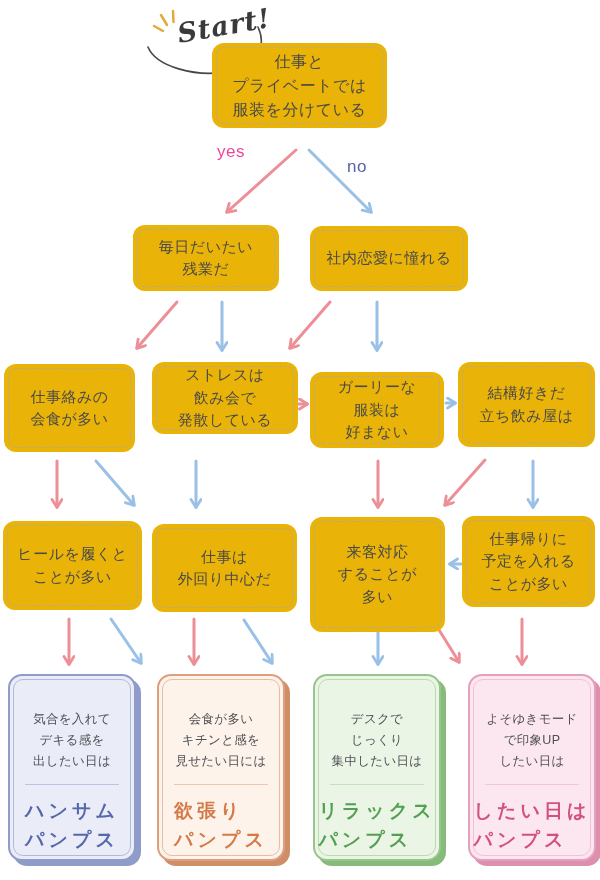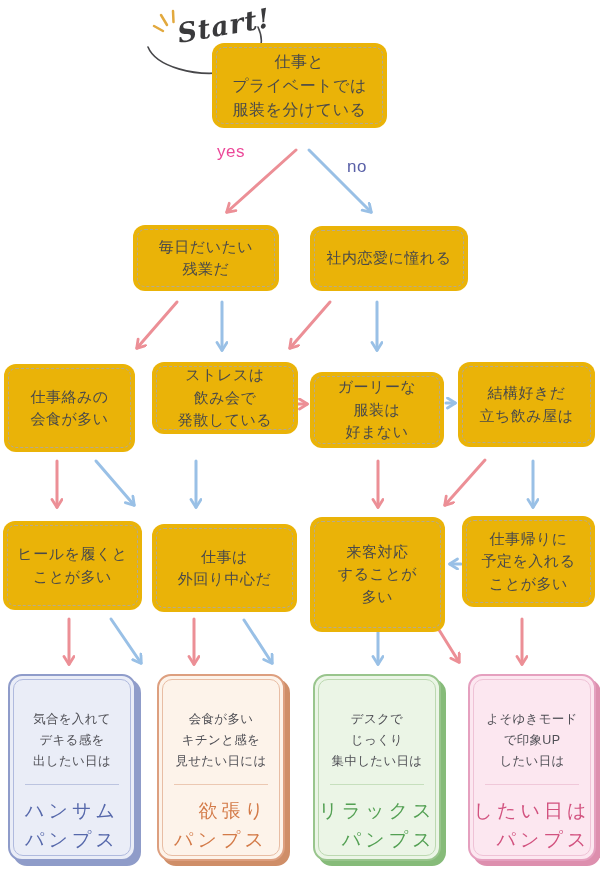--- a/index.html
+++ b/index.html
@@ -35,22 +35,22 @@
     border:2px solid var(--bc);background:var(--bg);box-shadow:5px 5px 0 var(--sh);
   }
   .card::before{
     content:"";position:absolute;inset:3px;border:1px solid var(--bc2);border-radius:10px;
   }
   .card-inner{position:relative;height:100%;display:flex;flex-direction:column;align-items:center;padding-top:33px;box-sizing:border-box;}
   .card .desc{text-align:center;font-size:12.5px;color:#4f4f55;line-height:1.68;letter-spacing:.3px;}
   .card .desc span{display:block;}
   .card .divider{width:94px;height:1px;background:var(--dv);margin:12px 0 11px;}
   .card .rname{
-    font-family:"Liberation Serif","DejaVu Serif",serif;text-align:right;
-    font-size:19px;letter-spacing:4px;line-height:1.55;color:var(--ac);font-weight:400;
+    font-family:"Liberation Serif","DejaVu Serif",serif;text-align:left;
+    font-size:19px;letter-spacing:4px;line-height:1.55;color:var(--ac);font-weight:700;
   }
   .card .rname span{display:block;}
   .card.blue  {--bc:#8f9cca;--bc2:#b0bade;--sh:#8f9cc9;--bg:#eaedf7;--dv:#bcc4e0;--ac:#5668ab;}
   .card.orange{--bc:#dd9f7f;--bc2:#e8bda4;--sh:#cf8e68;--bg:#fdf3ea;--dv:#ecc8b2;--ac:#d37a48;}
   .card.green {--bc:#99c58d;--bc2:#bcd9b1;--sh:#86bb79;--bg:#ebf5e6;--dv:#c6dfbd;--ac:#53a053;}
   .card.pink  {--bc:#e5a0bf;--bc2:#efc2d6;--sh:#dd8fae;--bg:#fce7f0;--dv:#f0c8d9;--ac:#d2527f;}
 </style>
 </head>
 <body>
 

